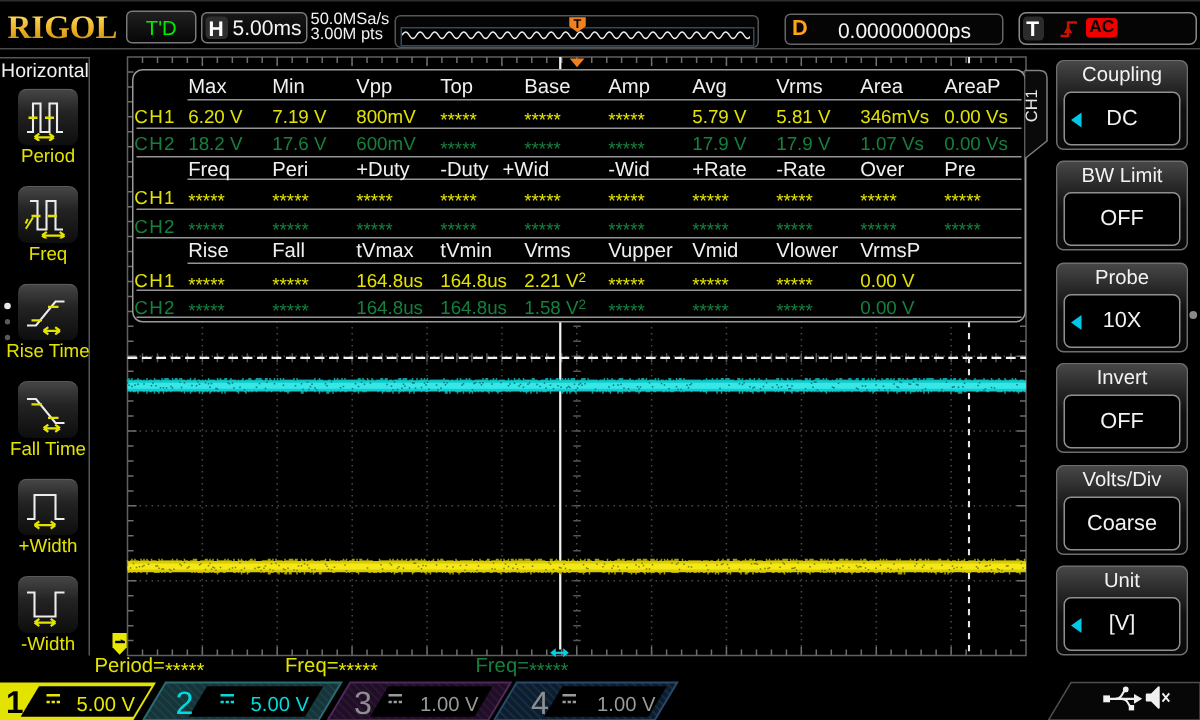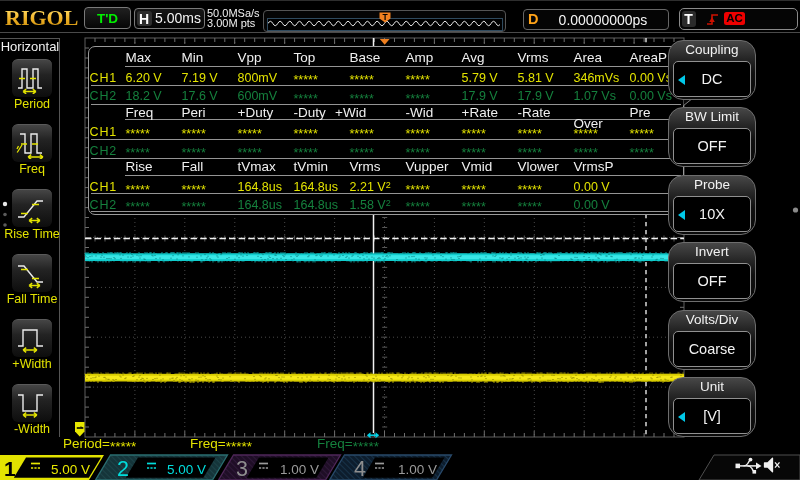--- a/index.html
+++ b/index.html
@@ -3,21 +3,21 @@
 <style>
   html,body{margin:0;padding:0;background:#000;width:800px;height:480px;overflow:hidden}
   body{font-family:"Liberation Sans",sans-serif;position:relative}
   .abs{position:absolute}
   .box{position:absolute;border:1px solid #666;border-radius:4px;background:#050505}
   .st{position:relative;top:2.5px;letter-spacing:0px}
   .cell{position:absolute;white-space:nowrap;font-size:12.5px;line-height:13px}
   .hdr{color:#f0f0f0;font-size:13.5px}
   .y{color:#e3e300}
   .c{color:#15803d}
-  .mb{position:absolute;left:668px;width:86px;height:58px;border:1px solid #6e6e6e;border-radius:15px;
+  .mb{position:absolute;left:704px;width:86px;height:58px;border:1px solid #6e6e6e;border-radius:5px;
       background:linear-gradient(#474747,#262626 30%,#101010 55%,#0a0a0a);}
   .mb .t{position:absolute;top:1px;left:0;width:100%;text-align:center;color:#f2f2f2;font-size:13.5px}
   .mb .v{position:absolute;left:4px;top:20px;width:76px;height:34px;background:#000;border:1px solid #909090;
       border-radius:5px;color:#f2f2f2;font-size:14.5px;text-align:center;line-height:34px}
   .arr{position:absolute;left:4px;top:13px;width:0;height:0;border-top:5px solid transparent;
       border-bottom:5px solid transparent;border-right:7px solid #00c8e8}
   .btn{position:absolute;left:12px;width:40px;height:38px;border-radius:6px;
       background:linear-gradient(#454545,#232323 40%,#0d0d0d);border-top:1px solid #5a5a5a;box-sizing:border-box}
   .blb{position:absolute;left:-8px;width:80px;text-align:center;color:#e3e300;font-size:12.5px;white-space:nowrap}
 </style></head>
@@ -76,21 +76,21 @@
   <path d="M75 422h9.5v9.5l-4.75 5-4.75-5z" fill="#e8e800"></path>
   <path d="M76.8 428h6.5" stroke="#000" stroke-width="1.6"></path>
   <path d="M80.5 426.2l2.6 1.4h-2.6z" fill="#000"></path>
 </svg>
 
 <div class="abs" style="left:0;top:0;width:800px;height:33px;background:#000;border-top:1px solid #2e2e2e"></div>
 <div class="abs" style="left:0;top:31.5px;width:800px;height:1.5px;background:#4a4a4a"></div>
 <div class="abs" style="left:5px;top:5px;width:80px;font-family:'Liberation Serif',serif;font-weight:bold;font-size:22px;
      background:linear-gradient(#ffd75e 20%,#eeb024 55%,#c08408);-webkit-background-clip:text;color:transparent">RIGOL</div>
 <div class="box" style="left:84px;top:7px;width:45px;height:19.5px;border-color:#7a7a7a;background:linear-gradient(#202020,#060606)">
-  <div class="abs" style="left:0;top:2.5px;width:100%;text-align:center;color:#00ee00;font-weight:bold;font-size:13.5px">T'D</div>
+  <div class="abs" style="left:0;top:2.5px;width:100%;text-align:center;color:#00ee00;font-weight:normal;font-size:13.5px">T'D</div>
   </div>
 <div class="box" style="left:134px;top:8px;width:69px;height:19px;border-color:#7a7a7a;background:linear-gradient(#161616,#040404)">
   <div class="abs" style="left:1.5px;top:1.5px;width:15px;height:15.5px;background:#2e2e2e;border-radius:3px;color:#fff;
        font-weight:bold;font-size:14px;text-align:center;line-height:16px">H</div>
   <div class="abs" style="left:20px;top:1px;width:46px;text-align:center;color:#f5f5f5;font-size:14px">5.00ms</div>
   </div>
 <div class="abs" style="left:207px;top:7.5px;color:#f0f0f0;font-size:11px;line-height:10.2px">50.0MSa/s<br>3.00M pts</div>
 <div class="box" style="left:263px;top:10px;width:241px;height:19.5px;border-color:#555"></div>
 <div class="abs" style="left:266.5px;top:17.5px;width:234px;height:11px;border:1px solid #2f4a5e;background:#000">
   <svg width="232" height="9" style="position:absolute;left:0.5px;top:0.5px">
@@ -214,21 +214,21 @@
 <div class="cell c" style="left:484.5px;top:43.2px">1.07 Vs</div>
 <div class="cell c" style="left:540.5px;top:43.2px">0.00 Vs</div>
 <div class="cell hdr" style="left:36.5px;top:59.0px">Freq</div>
 <div class="cell hdr" style="left:92.5px;top:59.0px">Peri</div>
 <div class="cell hdr" style="left:148.5px;top:59.0px">+Duty</div>
 <div class="cell hdr" style="left:204.5px;top:59.0px">-Duty</div>
 <div class="cell hdr" style="left:246px;top:59.0px">+Wid</div>
 <div class="cell hdr" style="left:316.5px;top:59.0px">-Wid</div>
 <div class="cell hdr" style="left:372.5px;top:59.0px">+Rate</div>
 <div class="cell hdr" style="left:428.5px;top:59.0px">-Rate</div>
-<div class="cell hdr" style="left:484.5px;top:70px">Over</div>
+<div class="cell hdr" style="left:484.5px;top:59.0px">Over</div>
 <div class="cell hdr" style="left:540.5px;top:59.0px">Pre</div>
 <div class="cell y" style="left:0.5px;top:78.6px"><span style="letter-spacing:0.9px">CH1</span></div>
 <div class="cell y" style="left:36.5px;top:78.6px"><span class="st">*****</span></div>
 <div class="cell y" style="left:92.5px;top:78.6px"><span class="st">*****</span></div>
 <div class="cell y" style="left:148.5px;top:78.6px"><span class="st">*****</span></div>
 <div class="cell y" style="left:204.5px;top:78.6px"><span class="st">*****</span></div>
 <div class="cell y" style="left:260.5px;top:78.6px"><span class="st">*****</span></div>
 <div class="cell y" style="left:316.5px;top:78.6px"><span class="st">*****</span></div>
 <div class="cell y" style="left:372.5px;top:78.6px"><span class="st">*****</span></div>
 <div class="cell y" style="left:428.5px;top:78.6px"><span class="st">*****</span></div>

